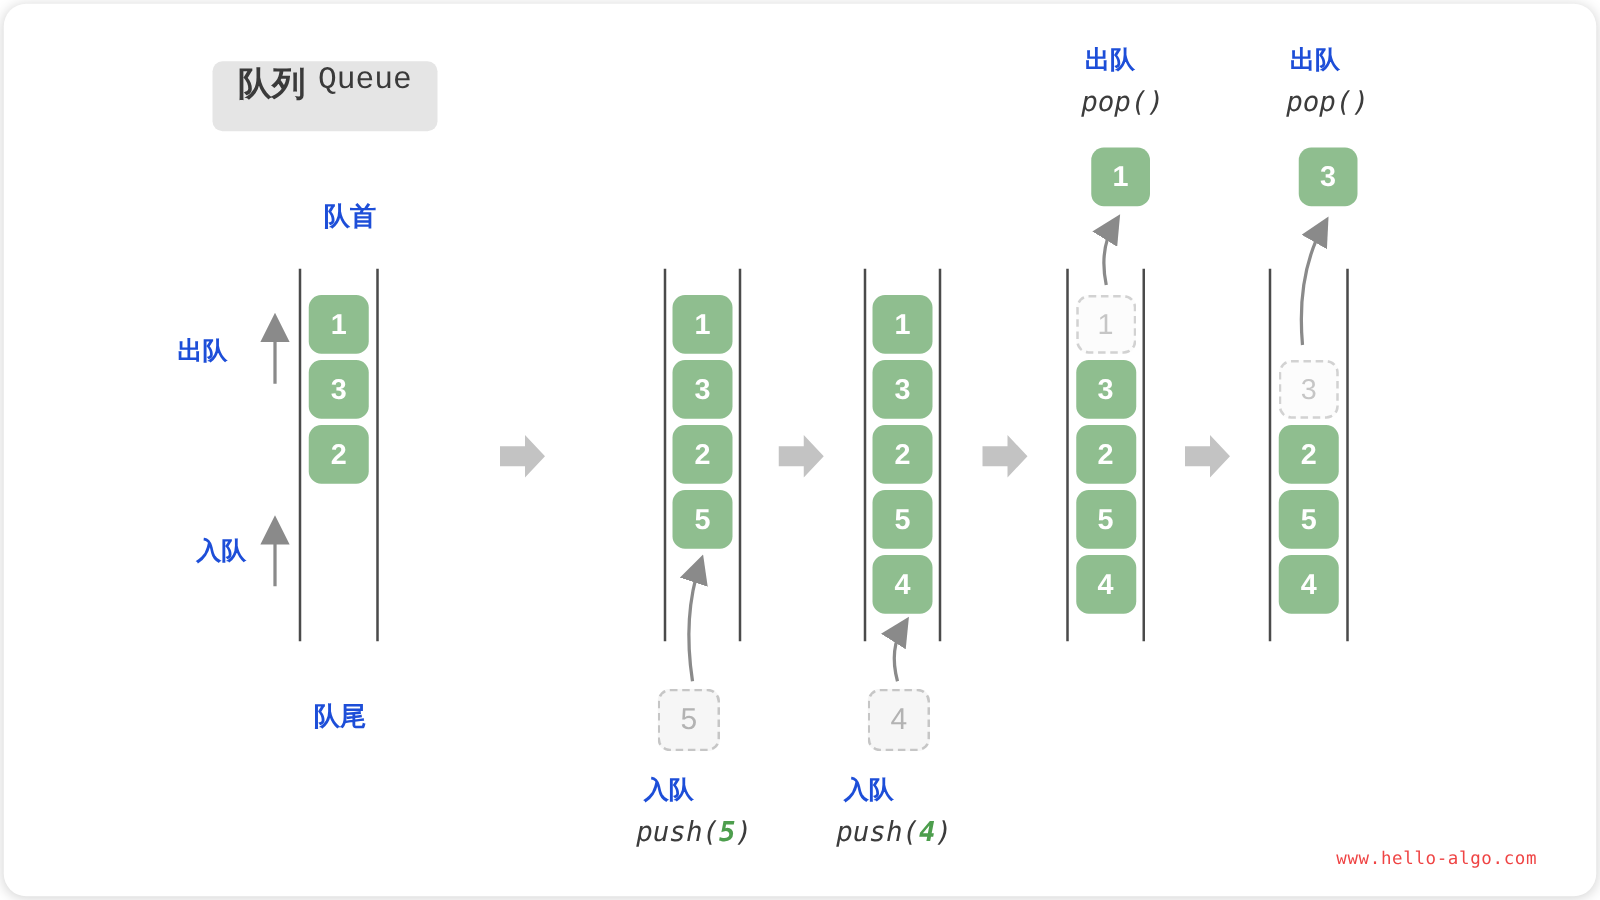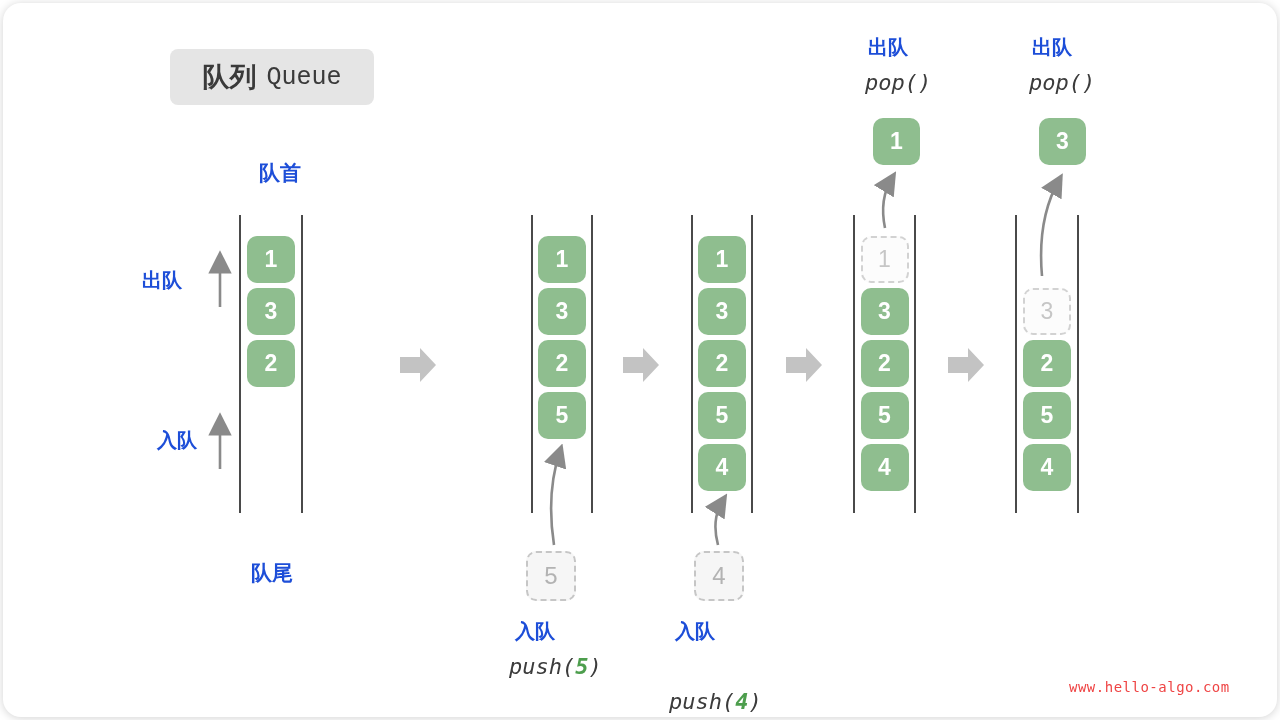--- a/index.html
+++ b/index.html
@@ -11,25 +11,25 @@
     left: 3px; top: 3px;
     width: 1274px; height: 714px;
     background: #ffffff;
     border-radius: 18px;
     box-shadow: 0 1px 10px rgba(0,0,0,0.18);
   }
 
   .title-box {
     position: absolute;
     left: 167px; top: 46px;
-    width: 204px; height: 56px;
+    width: 180px; height: 56px;
     background: #e5e5e5;
     border-radius: 8px;
     display: flex;
-    align-items: center;
+    align-items: flex-start;
     justify-content: center;
     gap: 10px;
     color: #3a3a3a;
   }
   .title-zh { font-size: 27px; font-weight: 700; }
   .title-en { font-size: 25px; font-family: Liberation Mono, monospace; }
 
   .zh-label {
     position: absolute;
     color: #1d4ed8;
@@ -164,21 +164,21 @@
 
   <div class="queue-col" style="left:688px; width:62px;">
     <div class="cell" style="top:21px;">1</div>
     <div class="cell" style="top:73px;">3</div>
     <div class="cell" style="top:125px;">2</div>
     <div class="cell" style="top:177px;">5</div>
     <div class="cell" style="top:229px;">4</div>
   </div>
   <div class="incoming-cell" style="left:691px; top:548px;">4</div>
   <div class="zh-label small" style="left:672px; top:615px;">入队</div>
-  <div class="op-code" style="left:666px; top:686px;"><span>push(</span><span class="arg">4</span><span>)</span></div>
+  <div class="op-code" style="left:666px; top:651px;"><span>push(</span><span class="arg">4</span><span>)</span></div>
 
   <div class="queue-col" style="left:850px; width:63px;">
     <div class="ghost-cell" style="top:21px;">1</div>
     <div class="cell" style="top:73px;">3</div>
     <div class="cell" style="top:125px;">2</div>
     <div class="cell" style="top:177px;">5</div>
     <div class="cell" style="top:229px;">4</div>
   </div>
   <div class="popped-cell" style="left:870px; top:115px;">1</div>
   <div class="zh-label small" style="left:865px; top:31px;">出队</div>

